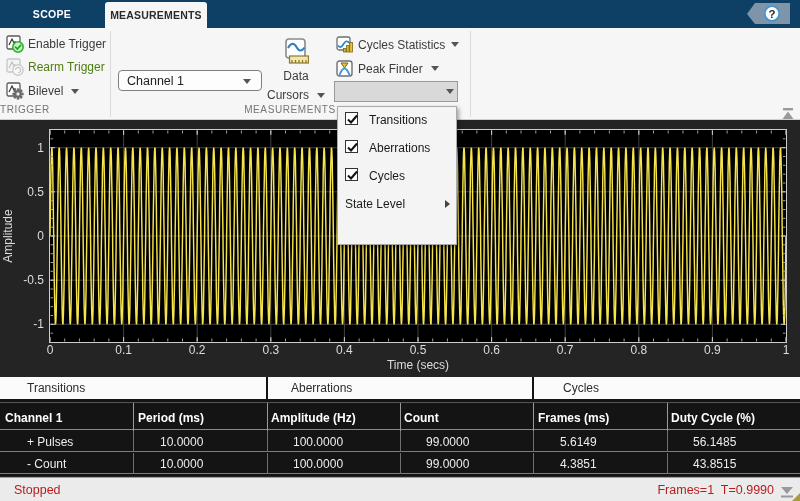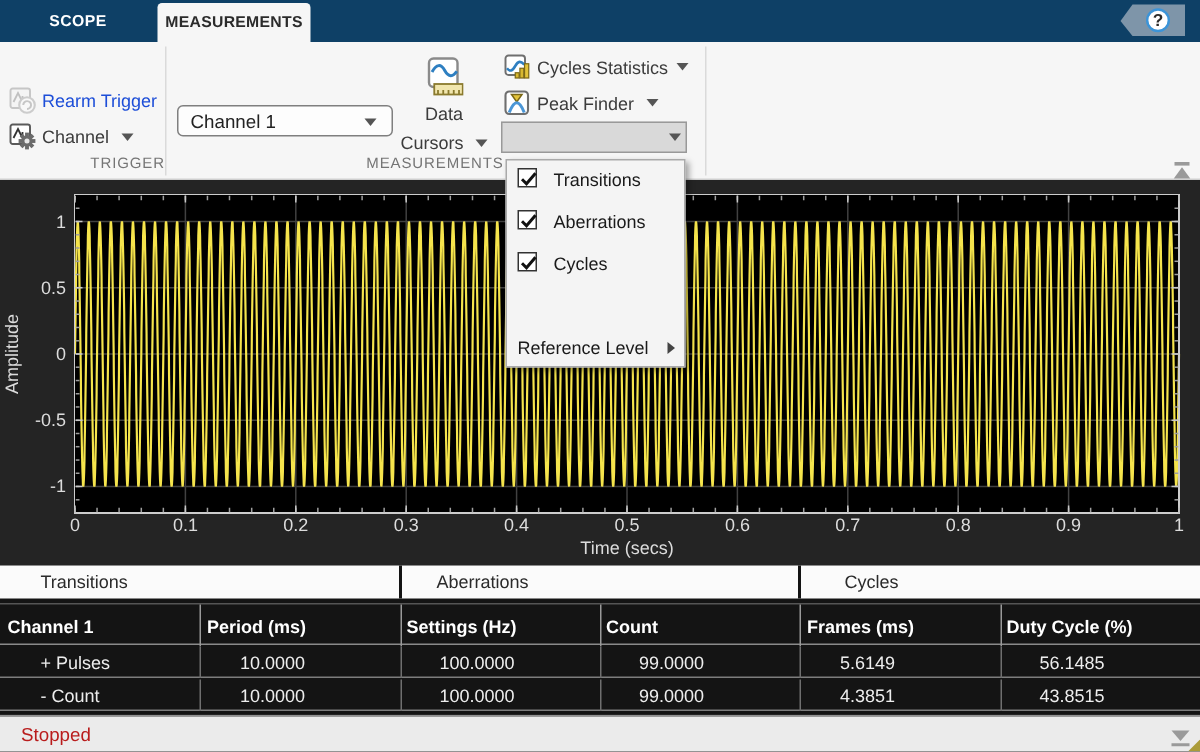--- a/index.html
+++ b/index.html
@@ -8,21 +8,21 @@
 #tabbar { left:0; top:0; width:800px; height:28px; background:#0e4066; }
 .scope { left:0; top:0; width:104px; height:28px; color:#ffffff; font-size:10.5px; font-weight:bold;
   display:flex; align-items:center; justify-content:center; letter-spacing:0.3px;border-radius:11px; }
 .acttab { left:105px; top:2px; width:102px; height:26px; background:#f6f6f6; border-radius:3px 3px 0 0;
   color:#2b2b2b; font-size:10.5px; font-weight:bold; display:flex; align-items:center; justify-content:center; letter-spacing:0.2px; }
 
 #toolbar { left:0; top:28px; width:800px; height:92px; background:#f6f6f6; border-bottom:1px solid #cfcfcf; }
 .sep { position:absolute; top:3px; width:1px; height:86px; background:#dadada; }
 .titem { position:absolute; display:flex; align-items:center; color:#3c3c3c; font-size:12px; white-space:nowrap; }
 .titem svg { margin-right:4px; }
-.dis { color:#1d4ed8; }
+.dis { color:#4d7c0f; }
 .glabel { position:absolute; color:#757575; font-size:10px; letter-spacing:0.6px; }
 .car { display:inline-block; width:0; height:0; border-left:4.5px solid transparent; border-right:4.5px solid transparent;
   border-top:5px solid #555; margin-left:8px; }
 .combo { position:absolute; left:118px; top:42px; width:144px; height:21px; background:#fdfdfd;
   border:1px solid #7f7f7f; border-radius:4px; color:#222; font-size:12.5px; display:flex; align-items:center; padding-left:8px; }
 .combo .car { position:absolute; right:10px; top:8px; }
 .bilevbtn { position:absolute; left:334px; top:53px; width:124px; height:21px; background:#d9d9d9;
   border:1px solid #999; }
 
 #menu { left:337px; top:106px; width:120px; height:139px; background:#f4f4f4; border:1px solid #aaaaaa;
@@ -60,20 +60,29 @@
     <svg class="abs" style="left:742px;top:2px" width="52" height="23" viewBox="0 0 52 23">
       <polygon points="5,12 13,1 48,1 48,22 13,22" fill="#7e95a9"></polygon>
       <circle cx="30" cy="11.5" r="7.2" fill="#fff" stroke="#3c94d8" stroke-width="1.6"></circle>
       <text x="30" y="15.5" text-anchor="middle" font-size="11.5" font-weight="bold" fill="#2b2b2b">?</text>
     </svg>
   </div>
 
   <div id="toolbar" class="abs">
     <div class="sep" style="left:110px"></div>
     <div class="sep" style="left:470px"></div>
+    <div class="titem" style="left:6px;top:7px">
+        <svg width="18" height="18" viewBox="0 0 18 18">
+          <rect x="1" y="1" width="13" height="13" rx="1.5" fill="#ffffff" stroke="#5a5a5a" stroke-width="1.3"></rect>
+          <path d="M3 10 L6 4 L9 10 L9 6" fill="none" stroke="#333" stroke-width="1.2"></path>
+          <circle cx="12" cy="12" r="5.2" fill="#c8f0c8" stroke="#2eb52e" stroke-width="1.6"></circle>
+          <path d="M9.5 12.2 L11.3 14 L14.6 10.4" fill="none" stroke="#1ea51e" stroke-width="1.7" stroke-linecap="round"></path>
+        </svg>
+        <span>Enable Trigger</span>
+      </div>
     <div class="titem dis" style="left:6px;top:30px">
         <svg width="18" height="18" viewBox="0 0 18 18">
           <rect x="1" y="1" width="13" height="13" rx="1.5" fill="#f4f4f4" stroke="#c6c6c6" stroke-width="1.3"></rect>
           <path d="M3 10 L6 4 L9 10 L9 6" fill="none" stroke="#c0c0c0" stroke-width="1.2"></path>
           <circle cx="12" cy="12" r="5.2" fill="#f8f8f8" stroke="#cccccc" stroke-width="1.4"></circle>
           <path d="M9.5 12 A2.6 2.6 0 1 1 12 14.6" fill="none" stroke="#c6c6c6" stroke-width="1.3"></path>
         </svg>
         <span>Rearm Trigger</span>
       </div>
     <div class="titem" style="left:6px;top:54px">
@@ -84,24 +93,24 @@
           <line x1="12.0" y1="12.0" x2="15.96" y2="15.96" stroke="#6b6b6b" stroke-width="2.6"></line>
           <line x1="12.0" y1="12.0" x2="12.00" y2="17.60" stroke="#6b6b6b" stroke-width="2.6"></line>
           <line x1="12.0" y1="12.0" x2="8.04" y2="15.96" stroke="#6b6b6b" stroke-width="2.6"></line>
           <line x1="12.0" y1="12.0" x2="6.40" y2="12.00" stroke="#6b6b6b" stroke-width="2.6"></line>
           <line x1="12.0" y1="12.0" x2="8.04" y2="8.04" stroke="#6b6b6b" stroke-width="2.6"></line>
           <line x1="12.0" y1="12.0" x2="12.00" y2="6.40" stroke="#6b6b6b" stroke-width="2.6"></line>
           <line x1="12.0" y1="12.0" x2="15.96" y2="8.04" stroke="#6b6b6b" stroke-width="2.6"></line>
           <circle cx="12" cy="12" r="3.47" fill="#6b6b6b"></circle>
           <circle cx="12" cy="12" r="1.68" fill="#e8e8e8"></circle>
         </svg>
-        <span>Channel</span>
+        <span>Bilevel</span>
         <span class="car"></span>
       </div>
-    <div class="glabel" style="left:0;top:76px;width:110px;text-align:right">TRIGGER</div>
+    <div class="glabel" style="left:0;top:76px;width:110px;text-align:left">TRIGGER</div>
 
     <div class="combo">Channel 1<span class="car"></span></div>
     <div class="abs" style="left:283px;top:8px;width:26px"><svg width="26" height="28" viewBox="0 0 26 28">
           <rect x="3" y="3" width="19" height="19" rx="3" fill="#fff" stroke="#8a8a8a" stroke-width="1.6"></rect>
           <path d="M5 12 C8 6.5,11 6.5,13.5 11 C16 15.5,19 15.5,21.5 11.5" fill="none" stroke="#2e7fc1" stroke-width="2"></path>
           <rect x="6.5" y="20" width="19" height="7" fill="#f1e6ae" stroke="#8a7a2e" stroke-width="1.2"></rect>
           <path d="M9 27 v-3 M12.5 27 v-3 M16 27 v-3 M19.5 27 v-3 M23 27 v-3" stroke="#8a7a2e" stroke-width="1.2" fill="none"></path>
         </svg></div>
     <div class="titem" style="left:270px;top:41px;width:52px;justify-content:center">Data</div>
     <div class="titem" style="left:258px;top:60px;width:76px;justify-content:center">Cursors<span class="car"></span></div>
@@ -380,38 +389,38 @@
         <span class="mtxt">Aberrations</span>
       </div>
     <div class="mi" style="top:56px">
         <span class="cb">
           <svg width="15" height="15" viewBox="0 0 15 15">
             <path d="M3 7.5 L6 10.5 L12 3.5" fill="none" stroke="#111" stroke-width="2"></path>
           </svg>
         </span>
         <span class="mtxt">Cycles</span>
       </div>
-    <div class="mi" style="top:112px">
-        <span class="mtxt2">Reference Level</span>
+    <div class="mi" style="top:84px">
+        <span class="mtxt2">State Level</span>
         <span class="rar"></span>
       </div>
   </div>
 
   <div id="mtable" class="abs">
     <div class="grow">
       <span style="left:27px">Transitions</span>
       <span style="left:291px">Aberrations</span>
       <span style="left:563px">Cycles</span>
       <div class="gsep" style="left:266px"></div>
       <div class="gsep" style="left:532px"></div>
     </div>
     <div class="hrow">
       <span class="cellh" style="left:5px">Channel 1</span>
       <span class="cellh" style="left:138px">Period (ms)</span>
-      <span class="cellh" style="left:271px">Settings (Hz)</span>
+      <span class="cellh" style="left:271px">Amplitude (Hz)</span>
       <span class="cellh" style="left:404px">Count</span>
       <span class="cellh" style="left:538px">Frames (ms)</span>
       <span class="cellh" style="left:671px">Duty Cycle (%)</span>
       <div class="vsep" style="left:133px;height:28px"></div>
       <div class="vsep" style="left:267px;height:28px"></div>
       <div class="vsep" style="left:400px;height:28px"></div>
       <div class="vsep" style="left:533px;height:28px"></div>
       <div class="vsep" style="left:667px;height:28px"></div>
     </div>
     <div class="drow" style="top:54px;border-bottom:1px solid #7d7d7d">
@@ -437,20 +446,21 @@
       <div class="vsepd" style="left:133px;height:21px"></div>
       <div class="vsepd" style="left:267px;height:21px"></div>
       <div class="vsepd" style="left:400px;height:21px"></div>
       <div class="vsepd" style="left:533px;height:21px"></div>
       <div class="vsepd" style="left:667px;height:21px"></div>
     </div>
   </div>
 
   <div id="status" class="abs">
     <span style="margin-left:14px">Stopped</span>
+    <span style="position:absolute;right:26px">Frames=1&nbsp; T=0.9990</span>
     <svg style="position:absolute;right:5px;top:7px" width="16" height="14" viewBox="0 0 16 14">
       <polygon points="2,2 14,2 8,9" fill="#9a9a9a"></polygon>
       <rect x="2" y="10.5" width="12" height="2" fill="#9a9a9a"></rect>
     </svg>
   </div>
   <svg class="abs" style="left:792px;top:493px" width="8" height="8" viewBox="0 0 8 8">
       <polygon points="8,0 8,8 0,8" fill="#ab9c3a"></polygon>
     </svg>
 
 </div>

